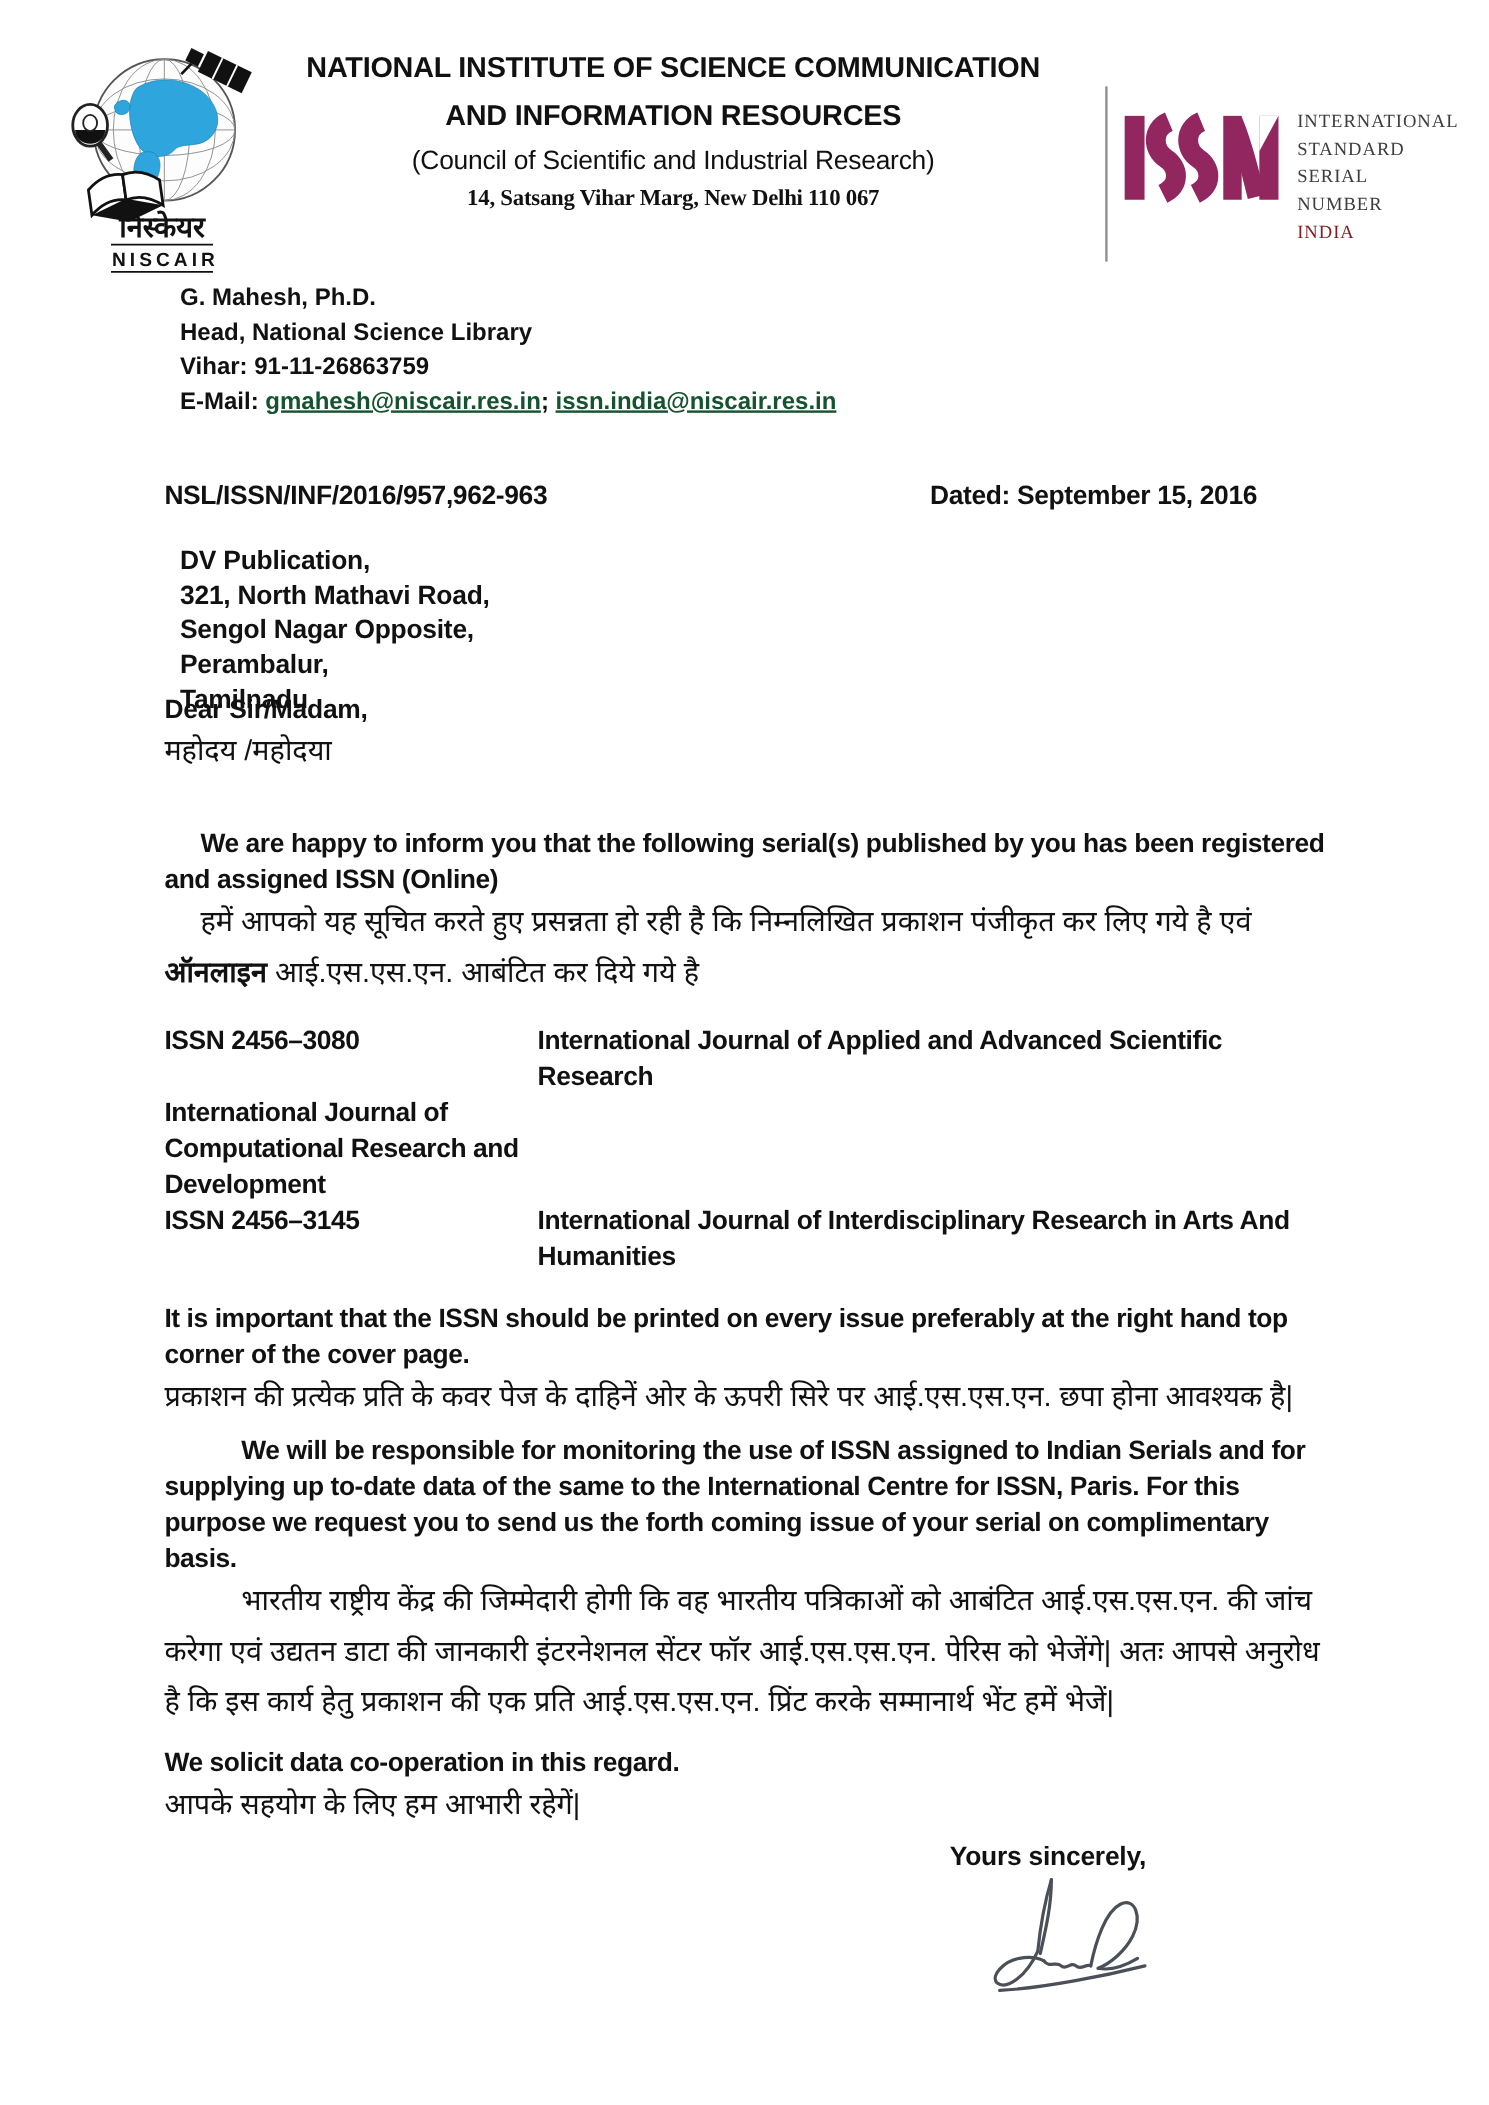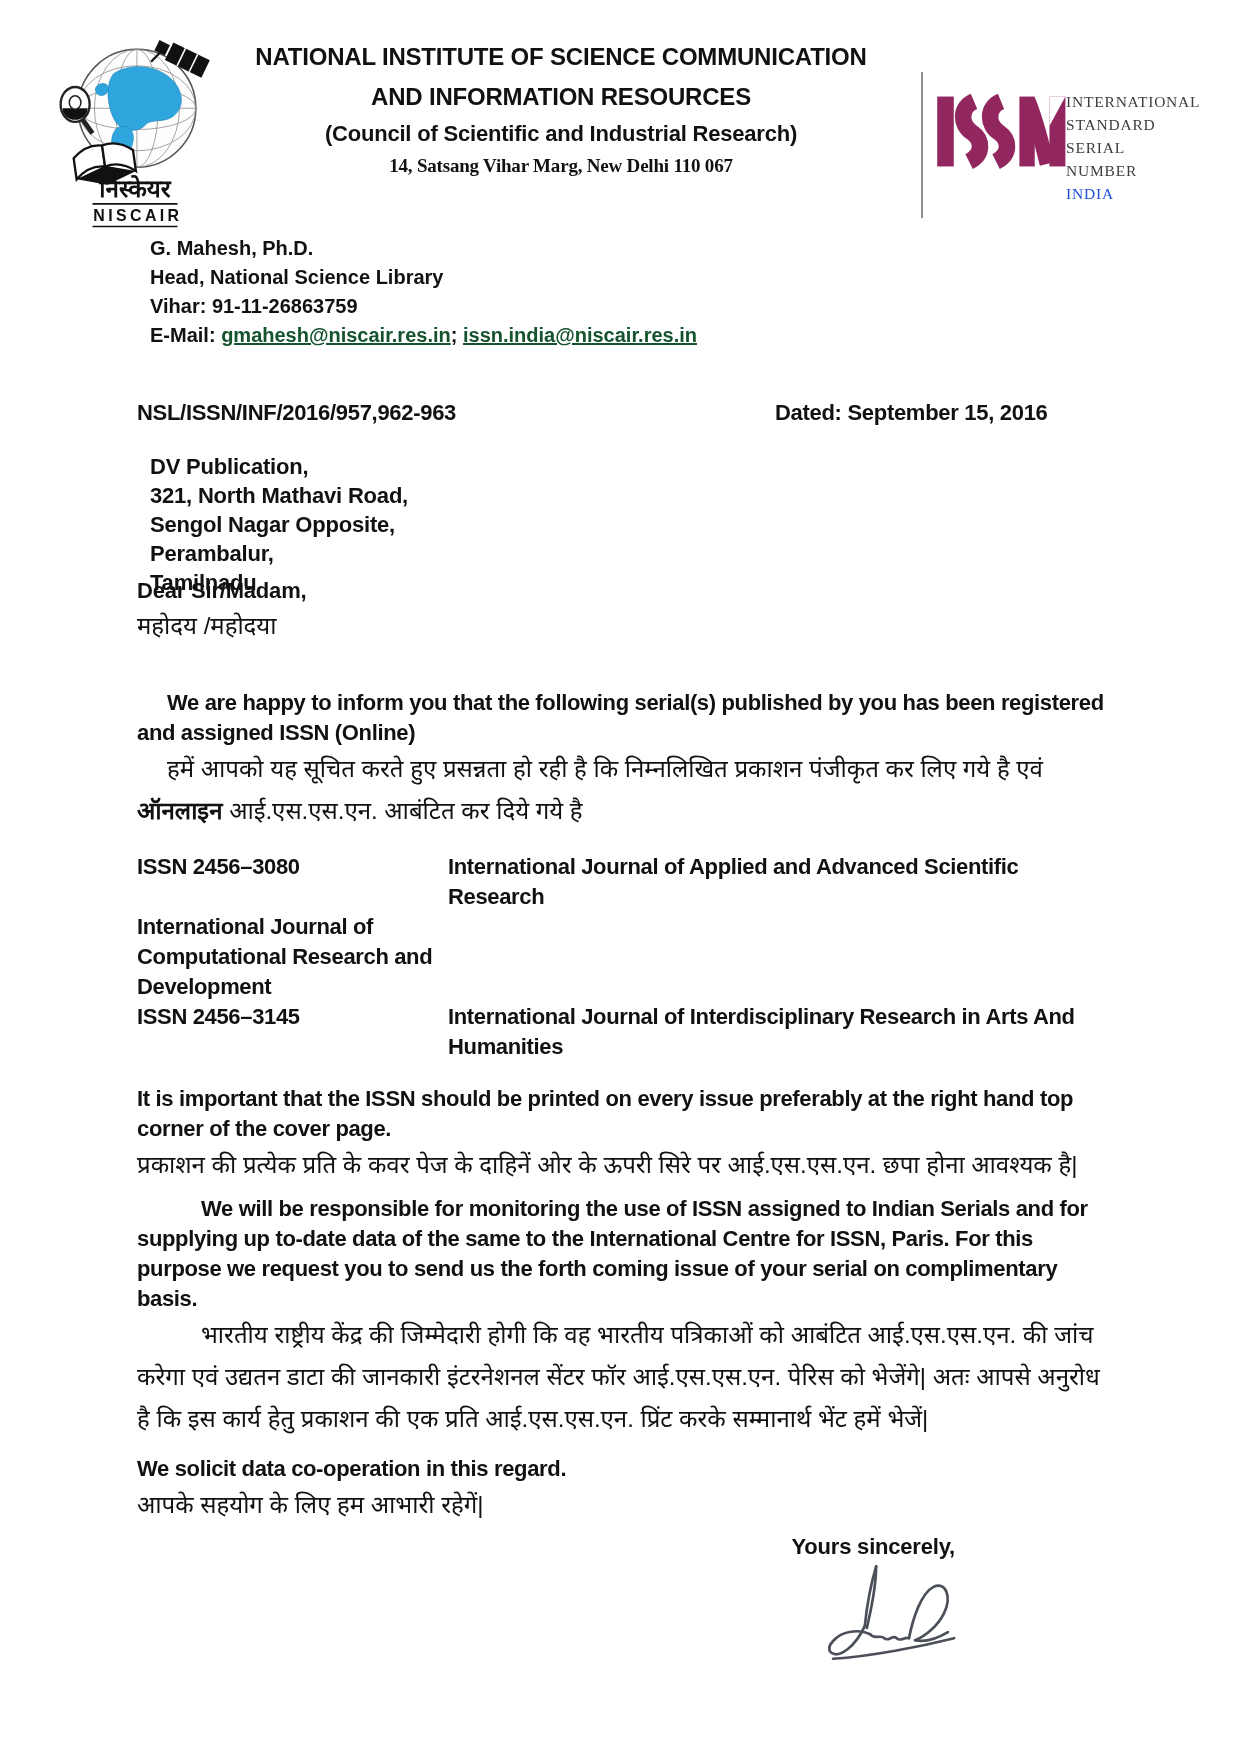--- a/index.html
+++ b/index.html
@@ -8,29 +8,29 @@
   .page {
     position:relative; width:1241px; height:1754px; margin:0 auto;
     background:#ffffff; overflow:hidden;
   }
 
   
   .niscair-logo { position:absolute; left:50px; top:30px; }
   .title-block { position:absolute; left:225px; top:42px; width:672px; text-align:center; letter-spacing:-0.2px; }
   .org-line1 { font-size:24px; font-weight:bold; line-height:30px; }
   .org-line2 { font-size:24px; font-weight:bold; line-height:30px; margin-top:10px; }
-  .council   { font-size:22px; font-weight:bold; line-height:28px; margin-top:8px; }
+  .council   { font-size:22px; font-weight:normal; line-height:28px; margin-top:8px; }
   .hq-addr   { font-size:19px; font-weight:bold; line-height:24px; margin-top:6px;font-family:Liberation Serif, serif; }
   .header-divider { position:absolute; left:921px; top:72px; width:2px; height:146px; background:#8f8f8f; }
-  .issn-logo-block { position:absolute; left:936px; top:84px; display:flex; }
+  .issn-logo-block { position:absolute; left:936px; top:84px; display:flex; gap:15px; }
   .issn-word-text {
     font-family:"Liberation Serif", serif; font-size:15.5px; line-height:23px;
     letter-spacing:0.8px; color:#3d3d3d; padding-top:6px;
   }
-  .issn-india { color:#1d4ed8; }
+  .issn-india { color:#7f1d1d; }
 
   
   .contact { position:absolute; left:150px; top:234px; font-size:20px; font-weight:bold; line-height:29px; }
   .contact a { color:#14532d; text-decoration:underline; }
 
   
   .ref-row { position:absolute; left:137px; top:400px; width:975px; font-size:22px; font-weight:bold; letter-spacing:-0.3px; }
   .dated { position:absolute; left:638px; top:0; }
 
   

